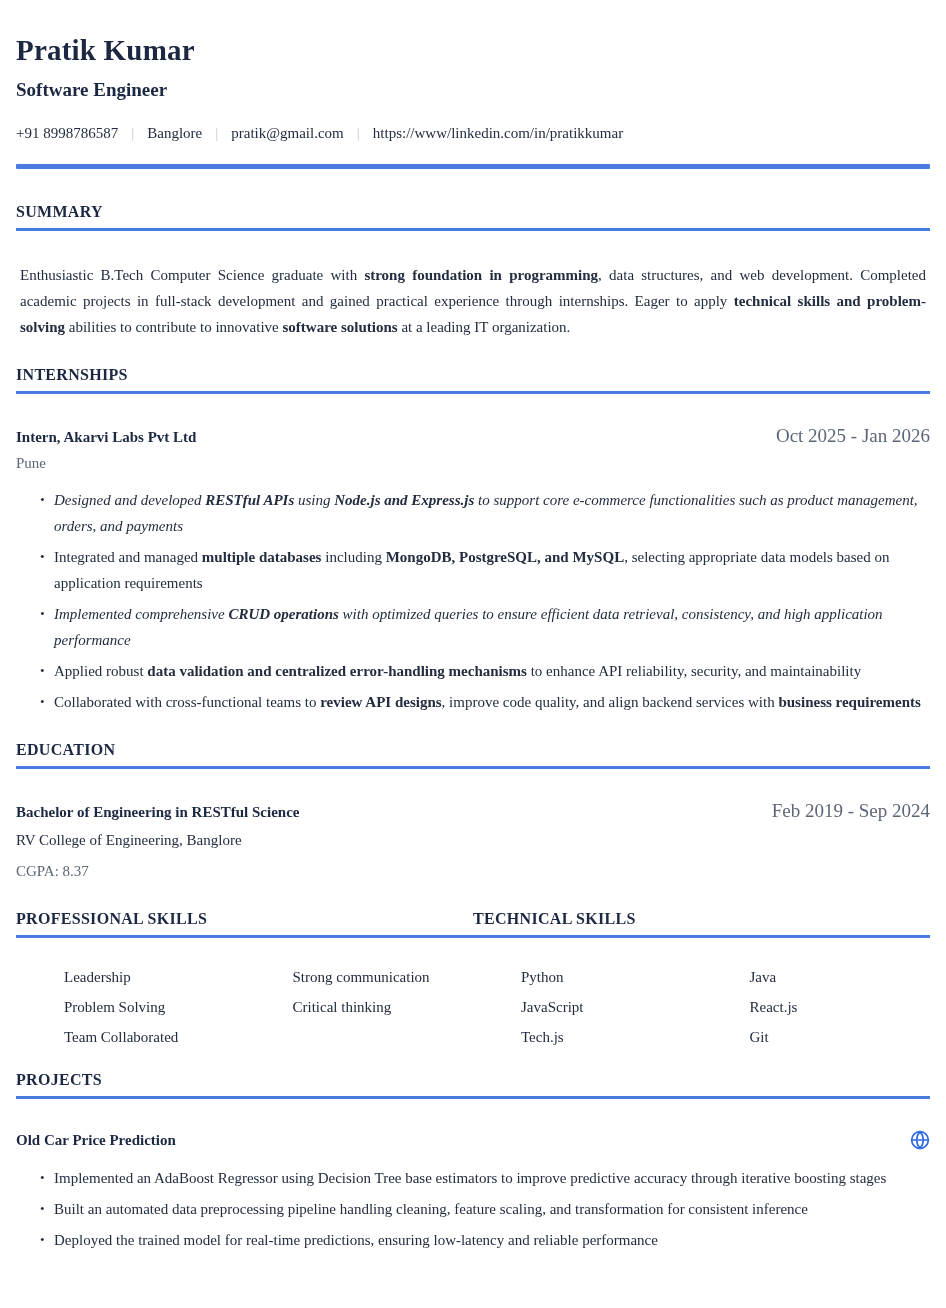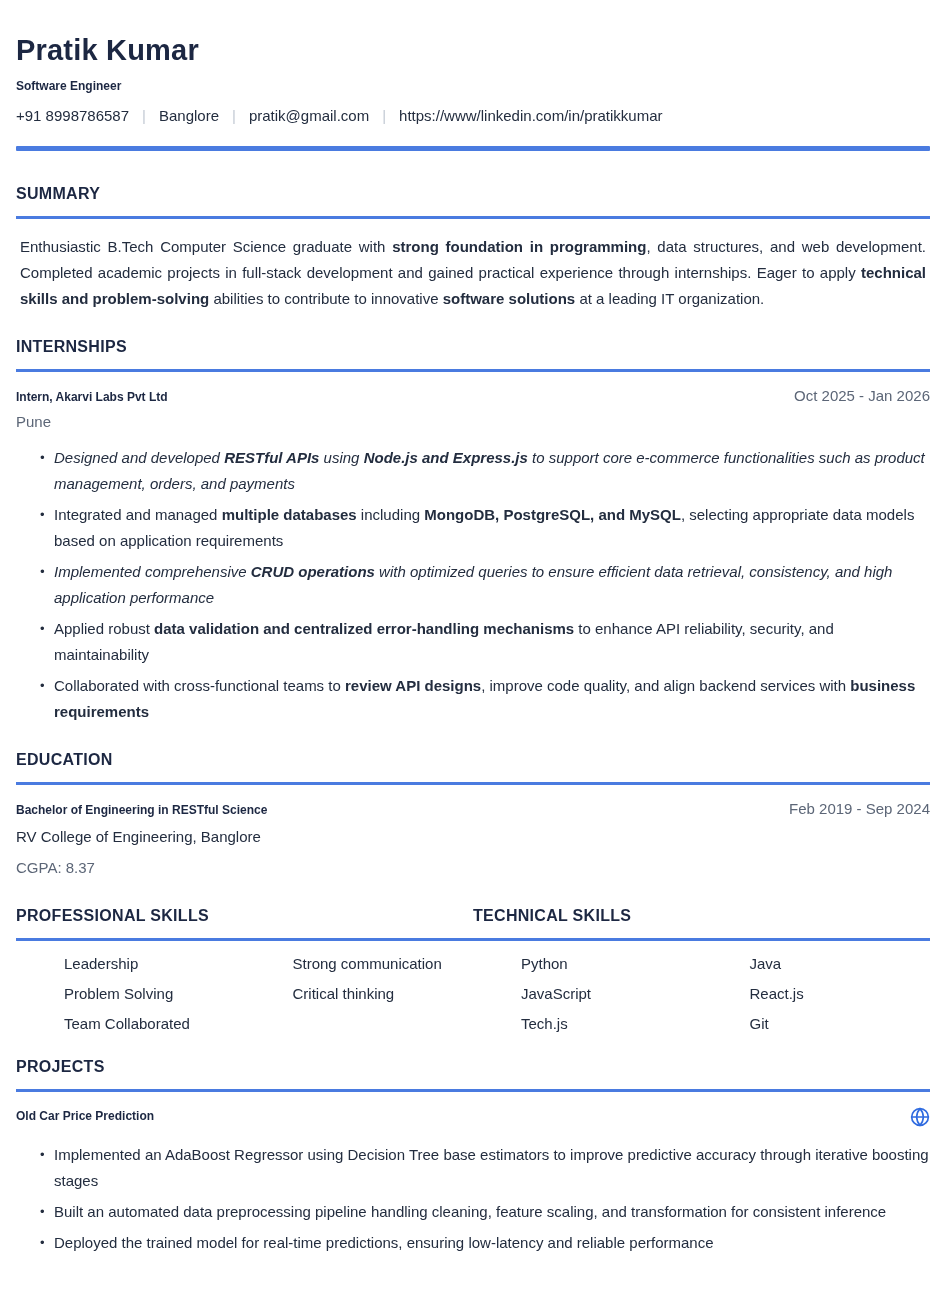--- a/index.html
+++ b/index.html
@@ -8,37 +8,37 @@
     --body:#232d3f;
     --muted:#5c6677;
     --globe:#2f6be0;
     --sep:#c3cad4;
   }
   *{box-sizing:border-box;}
   html,body{margin:0;padding:0;background:#fff;}
   .page{
     width:946px;min-height:1308px;margin:0 auto;background:#fff;
     padding:34px 16px 40px;
-    font-family:Liberation Sans, sans-serif;font-size:15px;color:var(--body);
+    font-family:Liberation Serif, serif;font-size:15px;color:var(--body);
   }
   
   h1{font-size:29px;line-height:1.15;margin:0 0 12px;color:var(--heading);font-weight:700;letter-spacing:.2px;}
-  .job-title{font-size:12px;font-weight:700;color:var(--heading);margin-bottom:14px;}
+  .job-title{font-size:19px;font-weight:700;color:var(--heading);margin-bottom:24px;}
   .contact-row{display:flex;align-items:flex-start;gap:13px;font-size:15px;color:var(--body);margin-bottom:22px;}
   .sep{color:var(--sep);}
   .top-divider{height:5px;background:var(--accent);border-radius:1px;}
   
   section{margin-top:26px;}
   section.first{margin-top:34px;}
-  h2{font-size:16px;font-weight:700;color:var(--heading);letter-spacing:.3px;margin:0 0 15px;padding-bottom:13px;border-bottom:3px solid var(--accent);}
+  h2{font-size:16px;font-weight:700;color:var(--heading);letter-spacing:.3px;margin:0 0 31px;padding-bottom:7px;border-bottom:3px solid var(--accent);}
   .summary-text{margin:4px;text-align:justify;line-height:26px;}
   
   .entry-head{display:flex;justify-content:space-between;align-items:baseline;}
-  .entry-title{font-size:12px;font-weight:700;color:var(--heading);line-height:1.3;text-align:right;}
-  .entry-date{font-size:15px;color:var(--muted);white-space:nowrap;}
+  .entry-title{font-size:15px;font-weight:700;color:var(--heading);line-height:1.3;text-align:right;}
+  .entry-date{font-size:19px;color:var(--muted);white-space:nowrap;}
   .entry-sub{color:var(--muted);margin-top:7px;}
   ul.bullets{margin:15px 0 0;padding-left:38px;list-style:none;}
   ul.bullets li{position:relative;line-height:26px;margin-bottom:5px;}
   ul.bullets li::before{content:"\2022";position:absolute;left:-14px;top:0;font-size:13px;line-height:26px;color:var(--body);}
   li.italic{font-style:italic;}
   .b{font-weight:700;}
   
   .edu-line{margin-top:5px;line-height:26px;}
   .edu-cgpa{color:var(--muted);}
   

